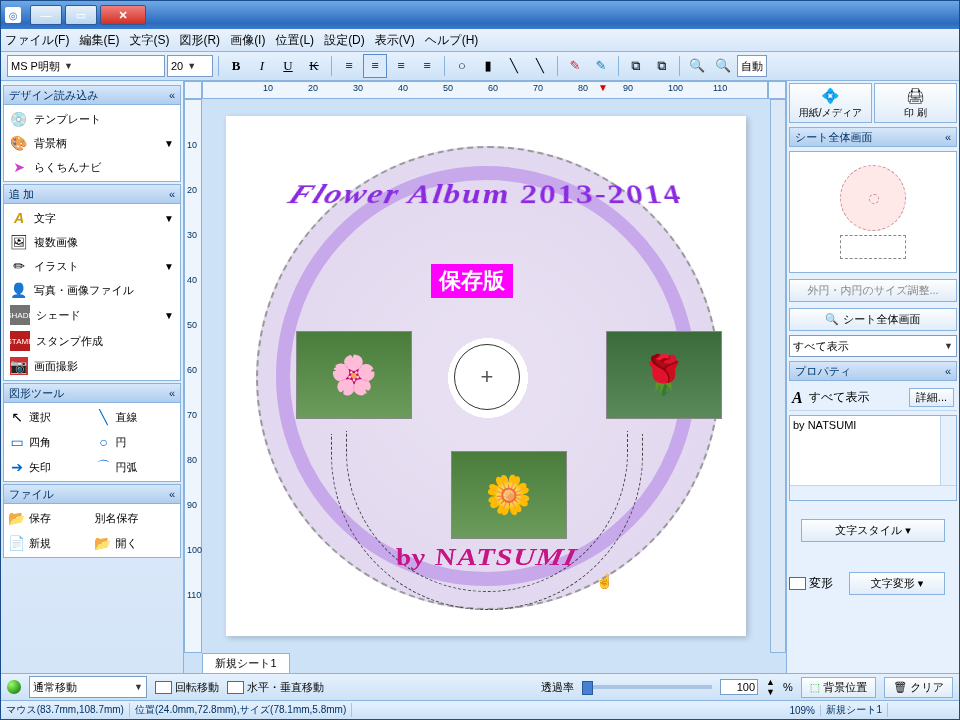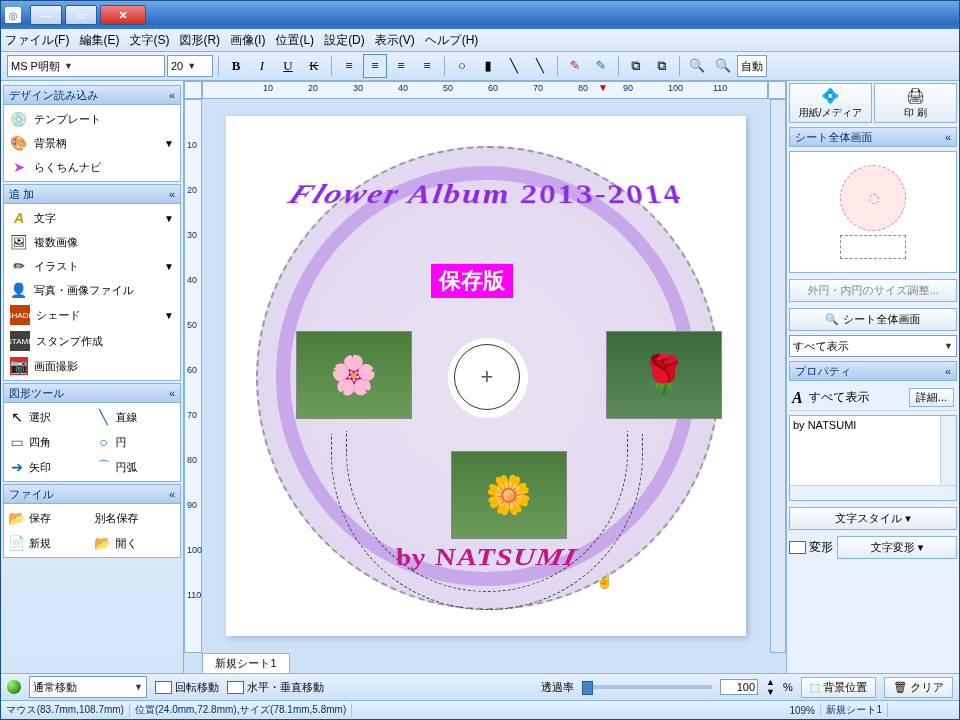--- a/index.html
+++ b/index.html
@@ -62,21 +62,21 @@
 .paperimg{background:#fff;border:1px solid #8ab4e0;height:120px;display:flex;flex-direction:column;align-items:center;justify-content:center;gap:4px;margin:2px 0}
 .discprev{width:64px;height:64px;border:1px dashed #cc8899;border-radius:50%;background:#ffe8e8;position:relative}
 .discprev::after{content:"";position:absolute;left:28px;top:28px;width:8px;height:8px;border:1px dashed #cc8899;border-radius:50%}
 .rectprev{width:64px;height:22px;border:1px dashed #888;background:#fff}
 .widebtn{border:1px solid #8ab4e0;background:linear-gradient(#fdfefe,#e1ecf9);padding:3px;text-align:center;font-size:11px;margin:2px 0}
 .rdisabled{color:#888}
 .proptxt{background:#fff;border:1px solid #8ab4e0;height:78px;padding:3px;font-size:11px;overflow:auto;position:relative}
 .propscroll{position:absolute;right:0;top:0;bottom:14px;width:15px;background:#e6f1fd;border-left:1px solid #c0d4ec}
 .propscrollh{position:absolute;left:0;right:0;bottom:0;height:14px;background:#e6f1fd;border-top:1px solid #c0d4ec}
 .proprow{display:flex;align-items:center;gap:4px;margin-top:4px}
-.proprow .widebtn{flex:1;margin:0}
+.proprow .widebtn{flex:1;margin:12px}
 .proplabel{display:flex;align-items:center;gap:6px;padding:3px;border-bottom:1px solid #c0d4ec;margin:2px 0}
 .bottombar{height:26px;background:linear-gradient(#e6f1fd,#cde2f7);border-top:1px solid #8ab4e0;display:flex;align-items:center;padding:0 6px;gap:8px;font-size:11px}
 .bbtn{border:1px solid #8ab4e0;background:linear-gradient(#fdfefe,#e1ecf9);padding:2px 8px}
 .slider{width:130px;height:4px;background:#aac4e4;position:relative}
 .slider .thumb{position:absolute;left:0;top:-4px;width:9px;height:12px;background:#4682d4;border:1px solid #2a5a9a}
 .statusbar{height:18px;background:linear-gradient(#e6f1fd,#cde2f7);border-top:1px solid #8ab4e0;display:flex;align-items:center;font-size:10px;color:#003366}
 .statusbar span{border-right:1px solid #aac4e4;padding:0 5px;white-space:nowrap}
 .ick{width:15px;height:11px;border:1px solid #666;background:#fff;display:inline-block;vertical-align:middle;margin-right:3px}
 .greenball{width:14px;height:14px;background:radial-gradient(circle at 30% 30%,#9f6,#060);border-radius:50%}
 .numbox{width:32px;background:#fff;border:1px solid #7a9cc8;padding:1px 2px;text-align:right}
@@ -186,26 +186,26 @@
     <div class="pitem">
             <span class="ic">✏</span>
             <span>イラスト</span>
             <span class="tri">▼</span>
           </div>
     <div class="pitem">
             <span class="ic">👤</span>
             <span>写真・画像ファイル</span>
           </div>
     <div class="pitem">
-            <span class="ic" style="background:#c2410c;color:#fff;font-size:8px;padding:1px">SHADE</span>
+            <span class="ic" style="background:#737373;color:#fff;font-size:8px;padding:1px">SHADE</span>
             <span>シェード</span>
             <span class="tri">▼</span>
           </div>
     <div class="pitem">
-            <span class="ic" style="background:#404040;color:#fff;font-size:8px;padding:1px">STAMP</span>
+            <span class="ic" style="background:#b91c1c;color:#fff;font-size:8px;padding:1px">STAMP</span>
             <span>スタンプ作成</span>
           </div>
     <div class="pitem">
             <span class="ic" style="background:#c33;color:#fff">📷</span>
             <span>画面撮影</span>
           </div>
    </div>
    <div class="phead">
           <span>図形ツール</span>
           <span class="exp">«</span>

